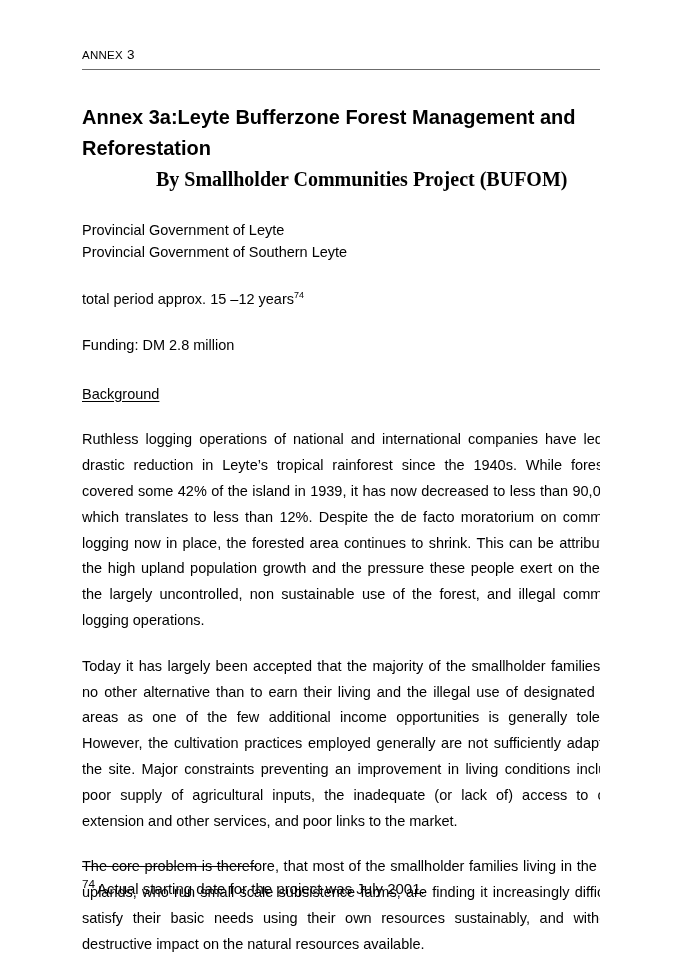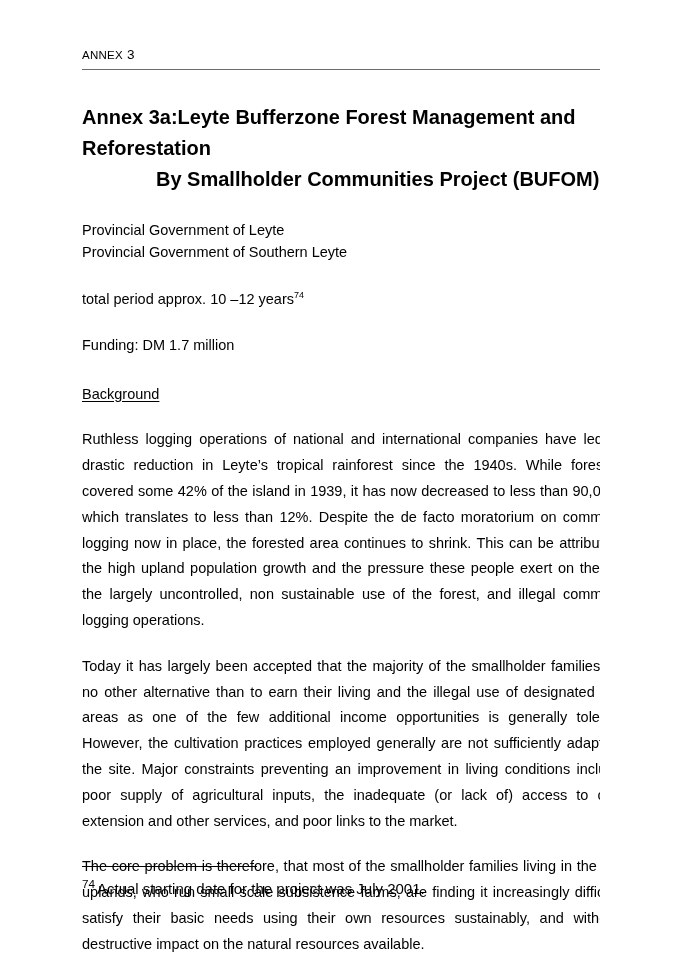--- a/index.html
+++ b/index.html
@@ -63,20 +63,21 @@
   .doc-title {
     font-size: 20px;
     font-weight: bold;
     line-height: 1.55;
     margin: 0 0 0 0;
     padding-top: 2px;
   }
   .doc-title .title-line2 {
     display: block;
     padding-left: 74px;
+    font-family: Liberation Serif, serif;
   }
   .doc-title .title-label {
     display: inline-block;
     min-width: 74px;
   }
 
   .block {
     font-size: 14.5px;
     line-height: 1.55;
   }
@@ -160,25 +161,25 @@
       <span class="title-label">Annex 3a:</span><span>Leyte Bufferzone Forest Management and Reforestation</span>
       <span class="title-line2">By Smallholder Communities Project (BUFOM)</span>
     </div>
 
     <div class="block block-meta">
       <div>Provincial Government of Leyte</div>
       <div>Provincial Government of Southern Leyte</div>
     </div>
 
     <div class="block block-period">
-      <div><span>total period approx. 10 –12 years</span><sup>74</sup></div>
+      <div><span>total period approx. 15 –12 years</span><sup>74</sup></div>
     </div>
 
 
-    <div class="block block-funding">Funding: DM 1.7 million</div>
+    <div class="block block-funding">Funding: DM 2.8 million</div>
 
     <div class="section-heading"><span>Background</span></div>
 
     <p class="body-par">Ruthless logging operations of national and international companies have led to a drastic reduction in Leyte’s tropical rainforest since the 1940s. While forest still covered some 42% of the island in 1939, it has now decreased to less than 90,000ha, which translates to less than 12%. Despite the de facto moratorium on commercial logging now in place, the forested area continues to shrink. This can be attributed to the high upland population growth and the pressure these people exert on the land, the largely uncontrolled, non sustainable use of the forest, and illegal commercial logging operations.</p>
     <p class="body-par">Today it has largely been accepted that the majority of the smallholder families have no other alternative than to earn their living and the illegal use of designated forest areas as one of the few additional income opportunities is generally tolerated. However, the cultivation practices employed generally are not sufficiently adapted to the site. Major constraints preventing an improvement in living conditions include a poor supply of agricultural inputs, the inadequate (or lack of) access to credit, extension and other services, and poor links to the market.</p>
     <p class="body-par">The core problem is therefore, that most of the smallholder families living in the Leyte uplands, who run small scale subsistence farms, are finding it increasingly difficult to satisfy their basic needs using their own resources sustainably, and without a destructive impact on the natural resources available.</p>
   </div>
 
   <div class="footnote-area">
     <div class="footnote-rule"></div>

